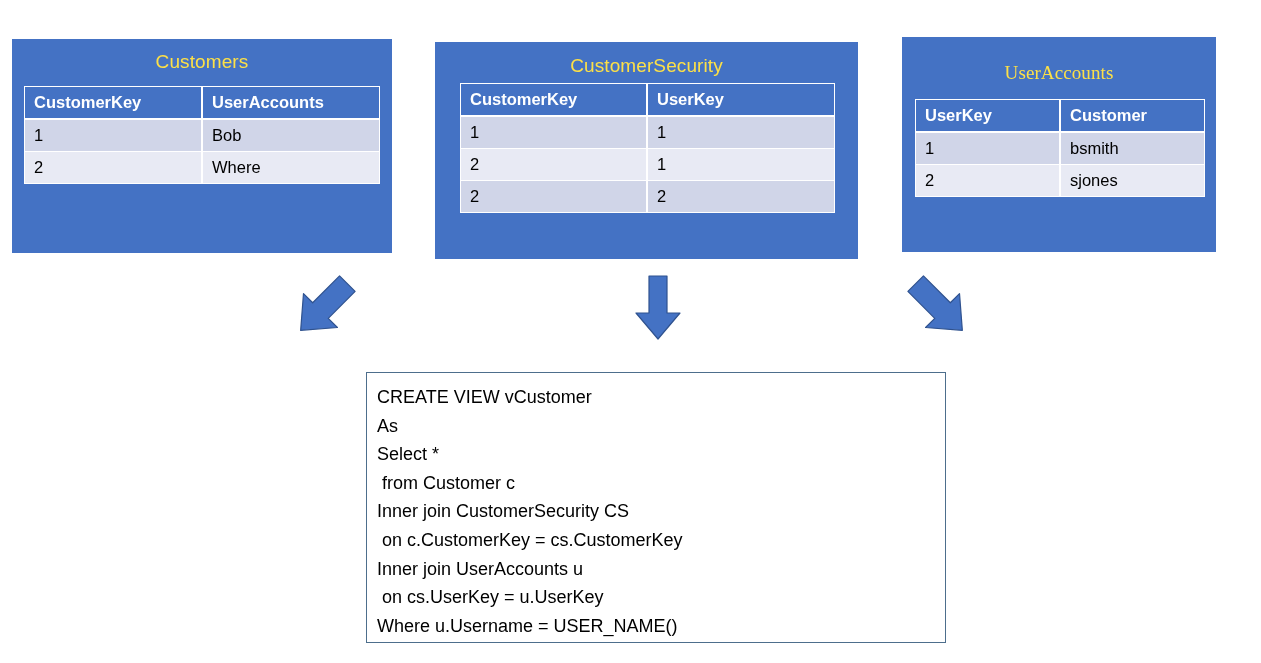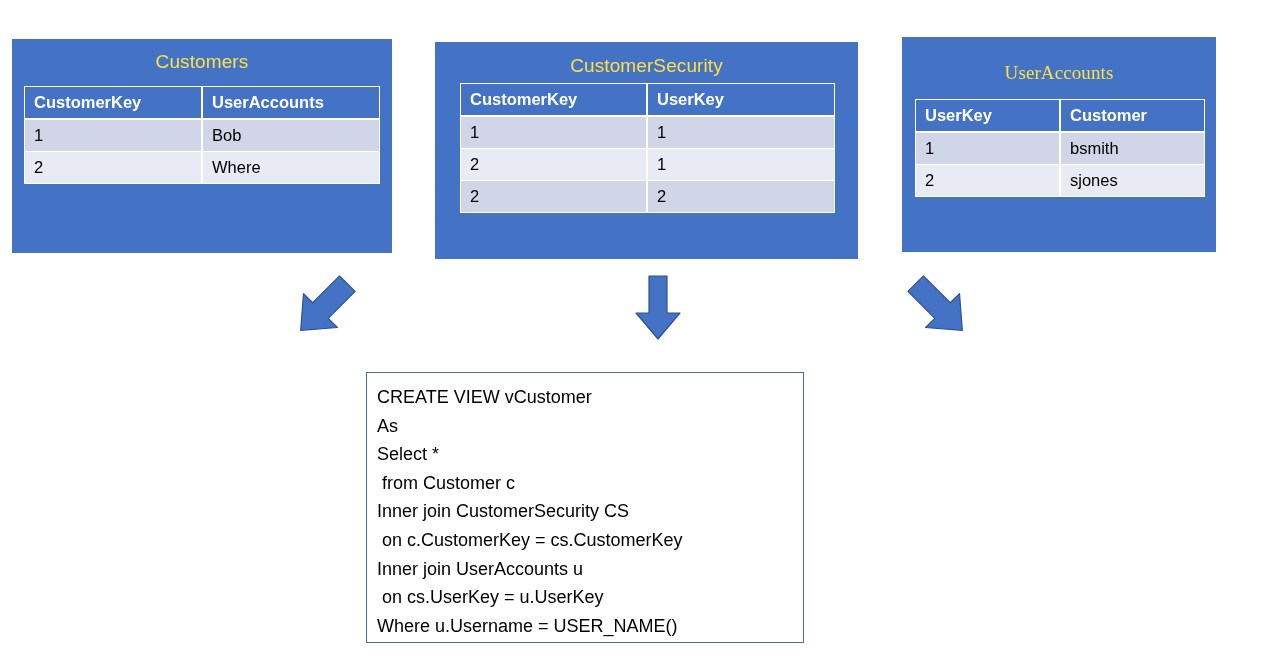--- a/index.html
+++ b/index.html
@@ -74,21 +74,21 @@
   }
   .grid tr.band-a td { background: #D0D5E8; }
   .grid tr.band-b td { background: #E8EAF4; }
   .grid tr:last-child td { border-bottom: 1.5px solid #ffffff; }
 
   
   #sql-box {
     position: absolute;
     left: 366px;
     top: 372px;
-    width: 438px;
+    width: 580px;
     height: 271px;
     background: #ffffff;
     border: 1.5px solid #4D6E8C;
     box-sizing: border-box;
   }
   #sql-text {
     position: absolute;
     left: 10px;
     top: 10px;
     right: 6px;

